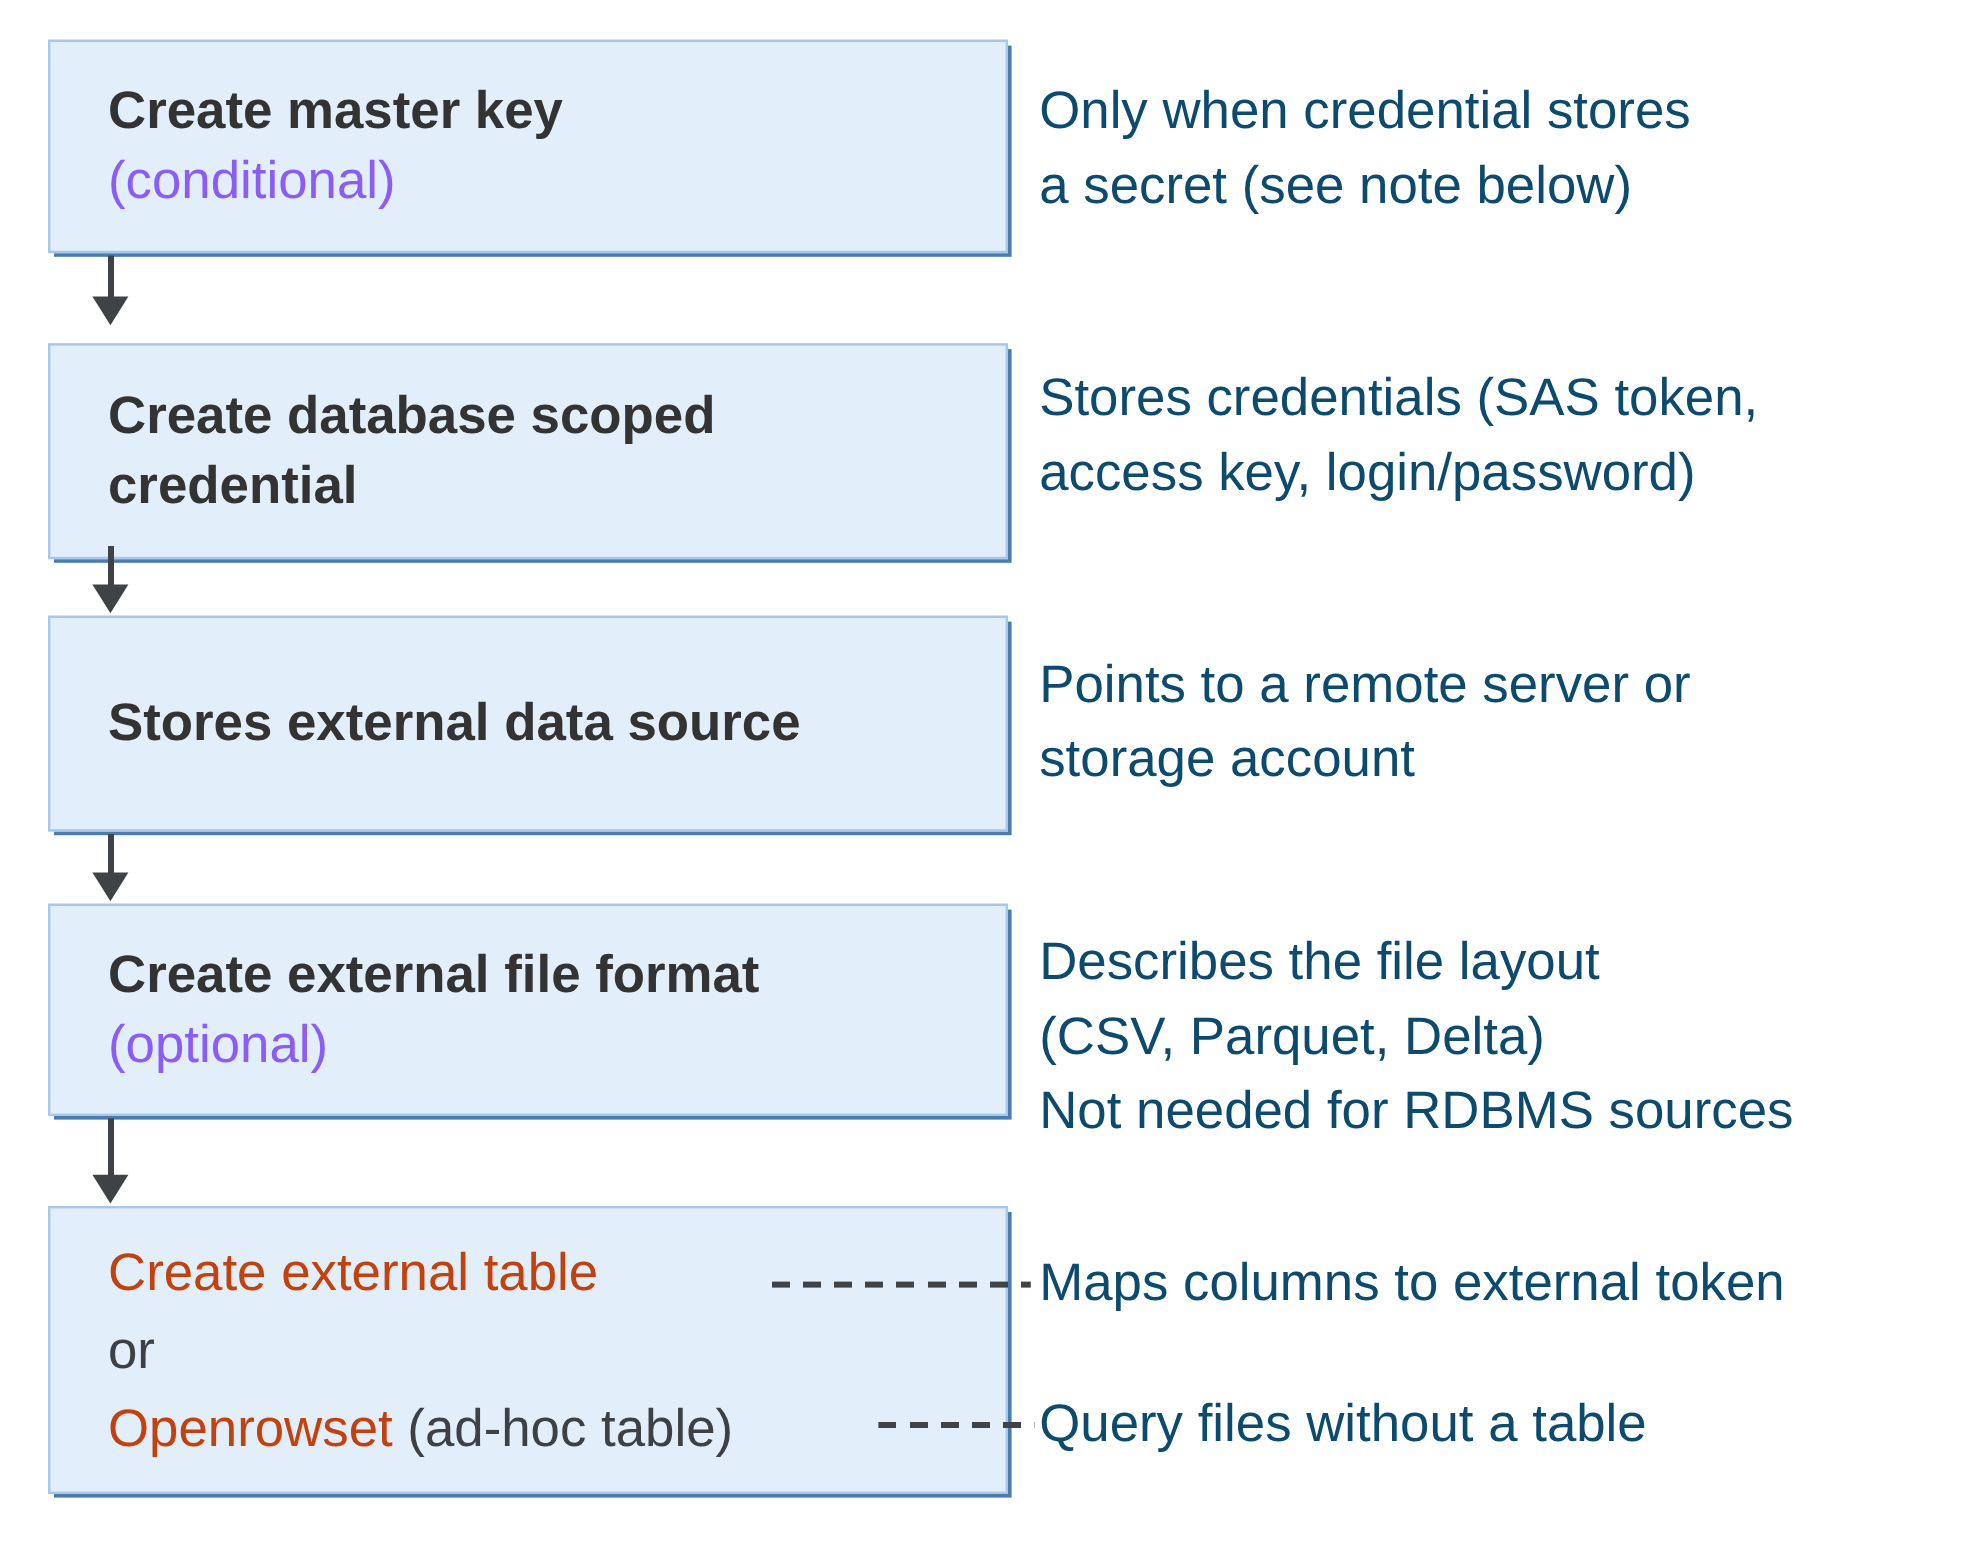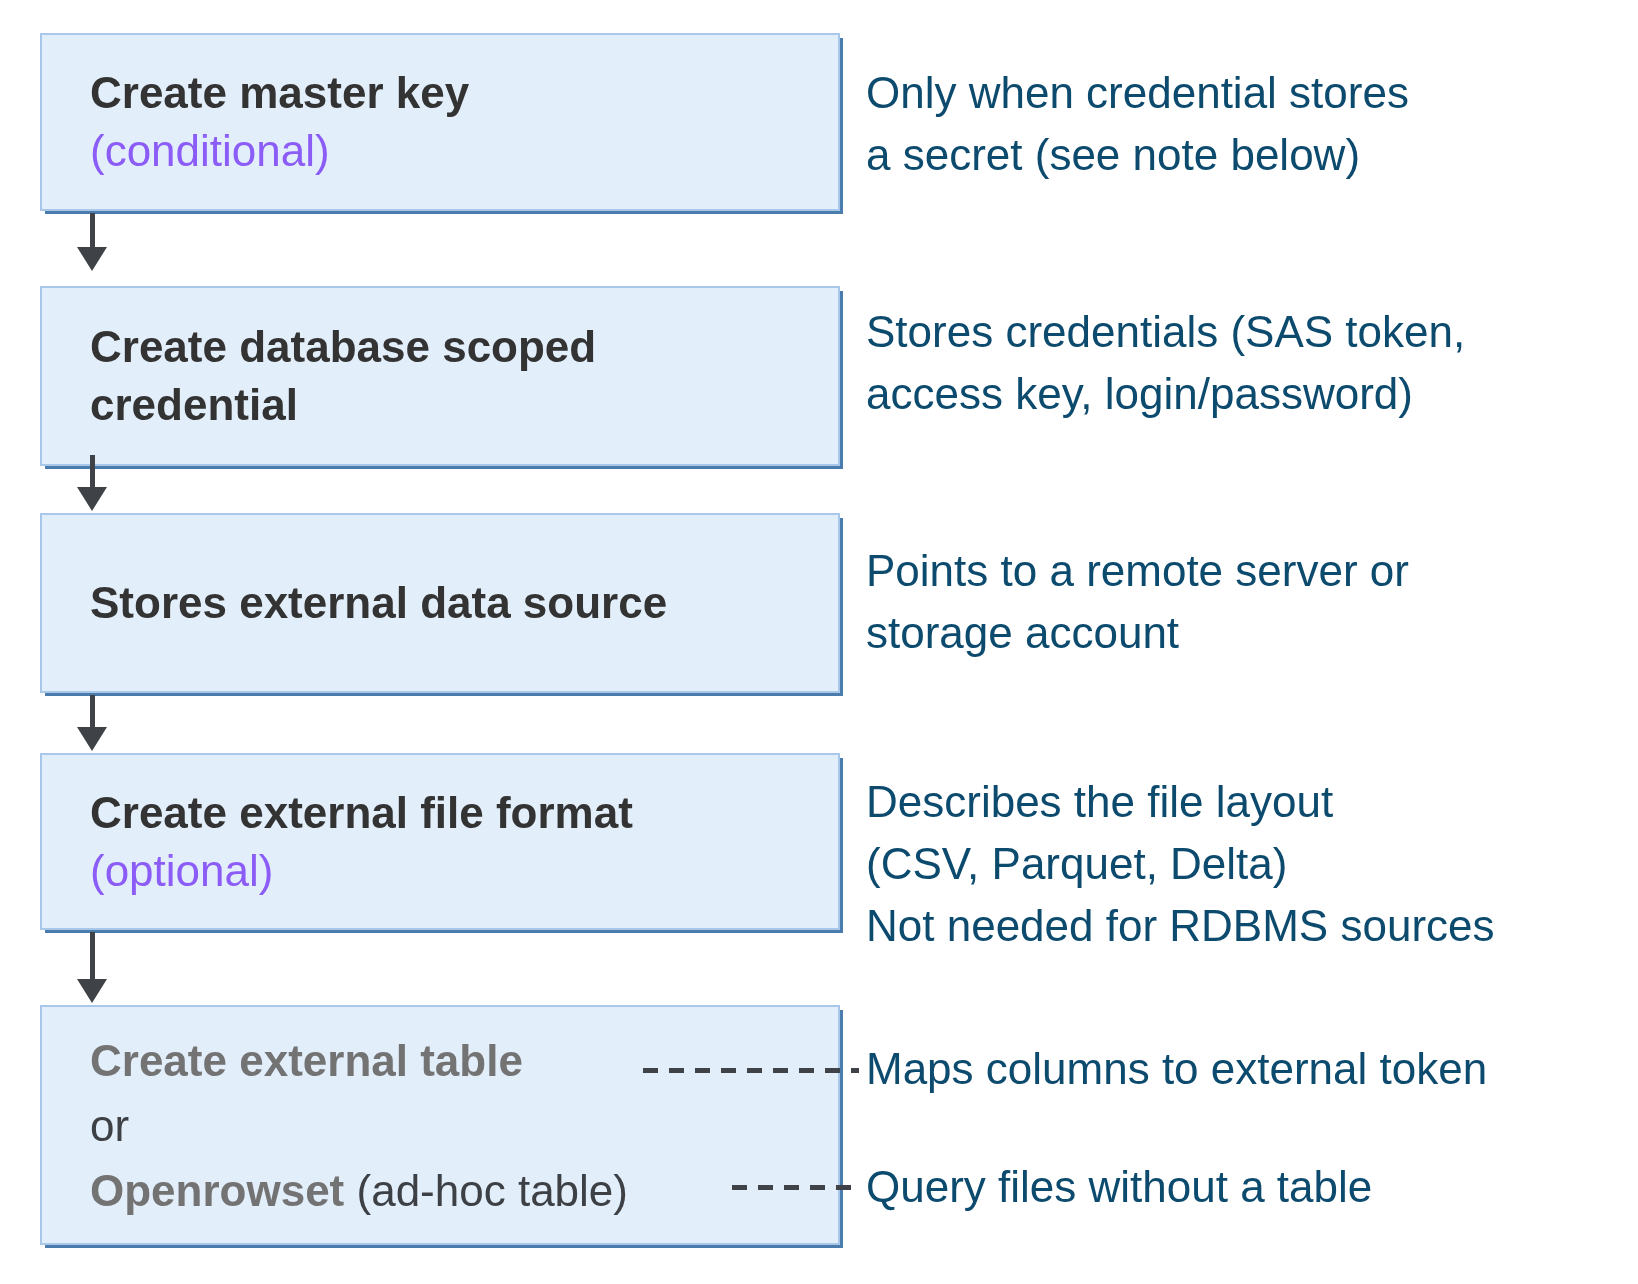--- a/index.html
+++ b/index.html
@@ -34,21 +34,21 @@
     line-height: 58px;
     white-space: pre-line;
   }
   .step-subtitle {
     font-size: 44px;
     font-weight: normal;
     color: #8b5cf6;
     line-height: 58px;
   }
   .box5-line { font-size: 44px; line-height: 65px; color: #3d4045; white-space: nowrap; }
-  .box5-line .bold { font-weight: bold; color: #737373; }
+  .box5-line .bold { font-weight: normal; color: #c2410c; }
   .note {
     position: absolute;
     left: 866px;
     width: 760px;
     font-size: 44px;
     line-height: 62px;
     color: #0c4a6e;
     white-space: pre-line;
   }
   .arrow {

